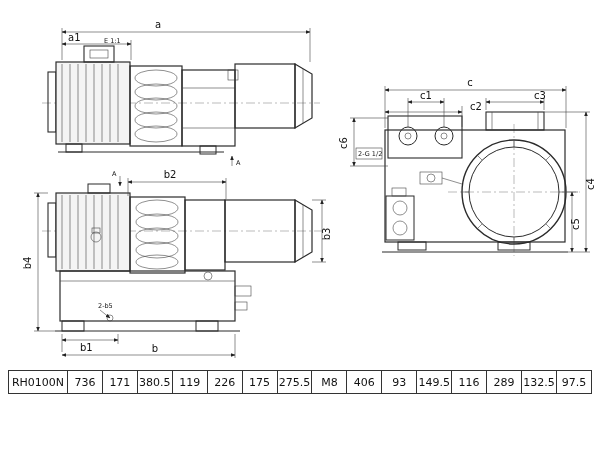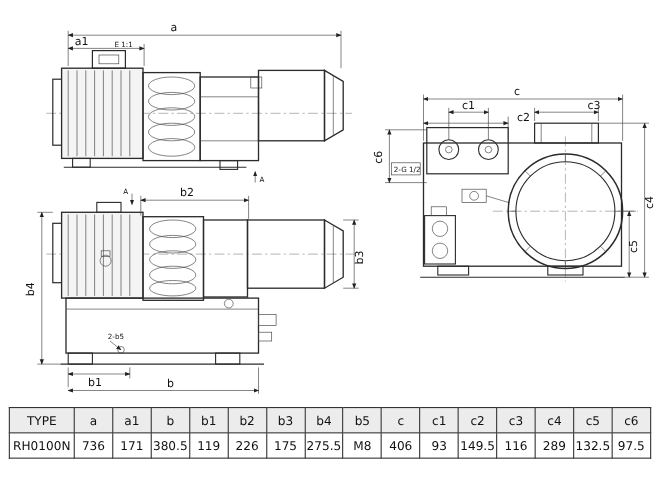--- a/index.html
+++ b/index.html
@@ -237,38 +237,20 @@
     <text class="dim" x="594" y="184" transform="rotate(-90 594 184)" text-anchor="middle">c4</text>
 
     <line class="thin" x1="566" y1="192" x2="578" y2="192"></line>
     <line class="thin" x1="572" y1="192" x2="572" y2="252" marker-start="url(#arr)" marker-end="url(#arr)"></line>
     <text class="dim" x="579" y="224" transform="rotate(-90 579 224)" text-anchor="middle">c5</text>
   </g>
 </svg>
 
 <table class="dims">
   <tbody>
-        <tr>
-    <th class="c0">TYPE</th>
-    <th>a</th>
-    <th>a1</th>
-    <th>b</th>
-    <th>b1</th>
-    <th>b2</th>
-    <th>b3</th>
-    <th>b4</th>
-    <th>b5</th>
-    <th>c</th>
-    <th>c1</th>
-    <th>c2</th>
-    <th>c3</th>
-    <th>c4</th>
-    <th>c5</th>
-    <th>c6</th>
-  </tr>
   <tr>
     <td class="c0">RH0100N</td>
     <td>736</td>
     <td>171</td>
     <td>380.5</td>
     <td>119</td>
     <td>226</td>
     <td>175</td>
     <td>275.5</td>
     <td>M8</td>

